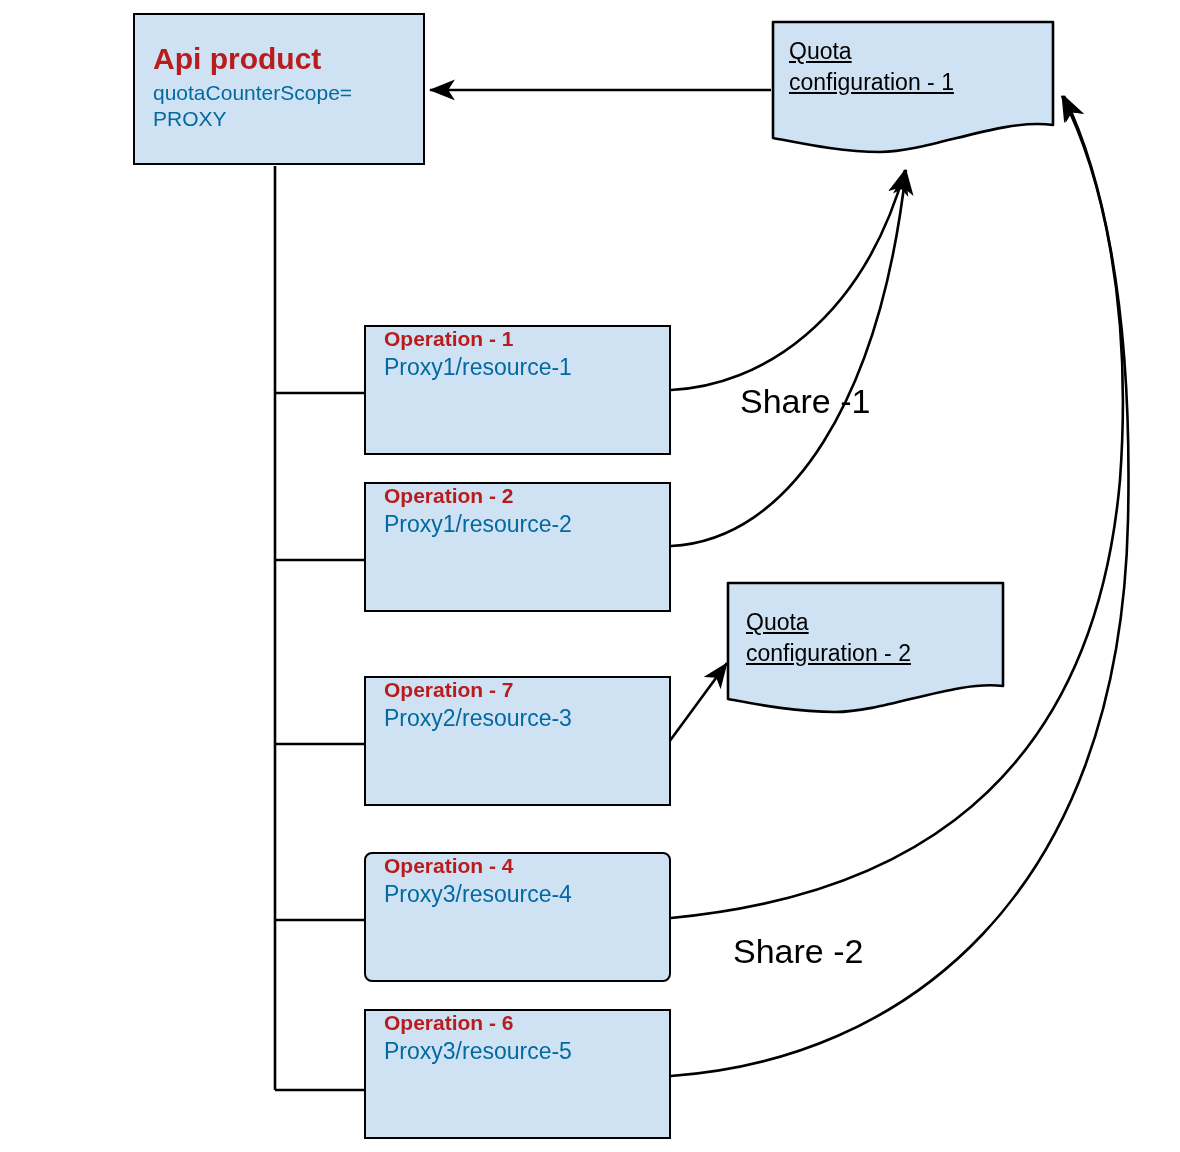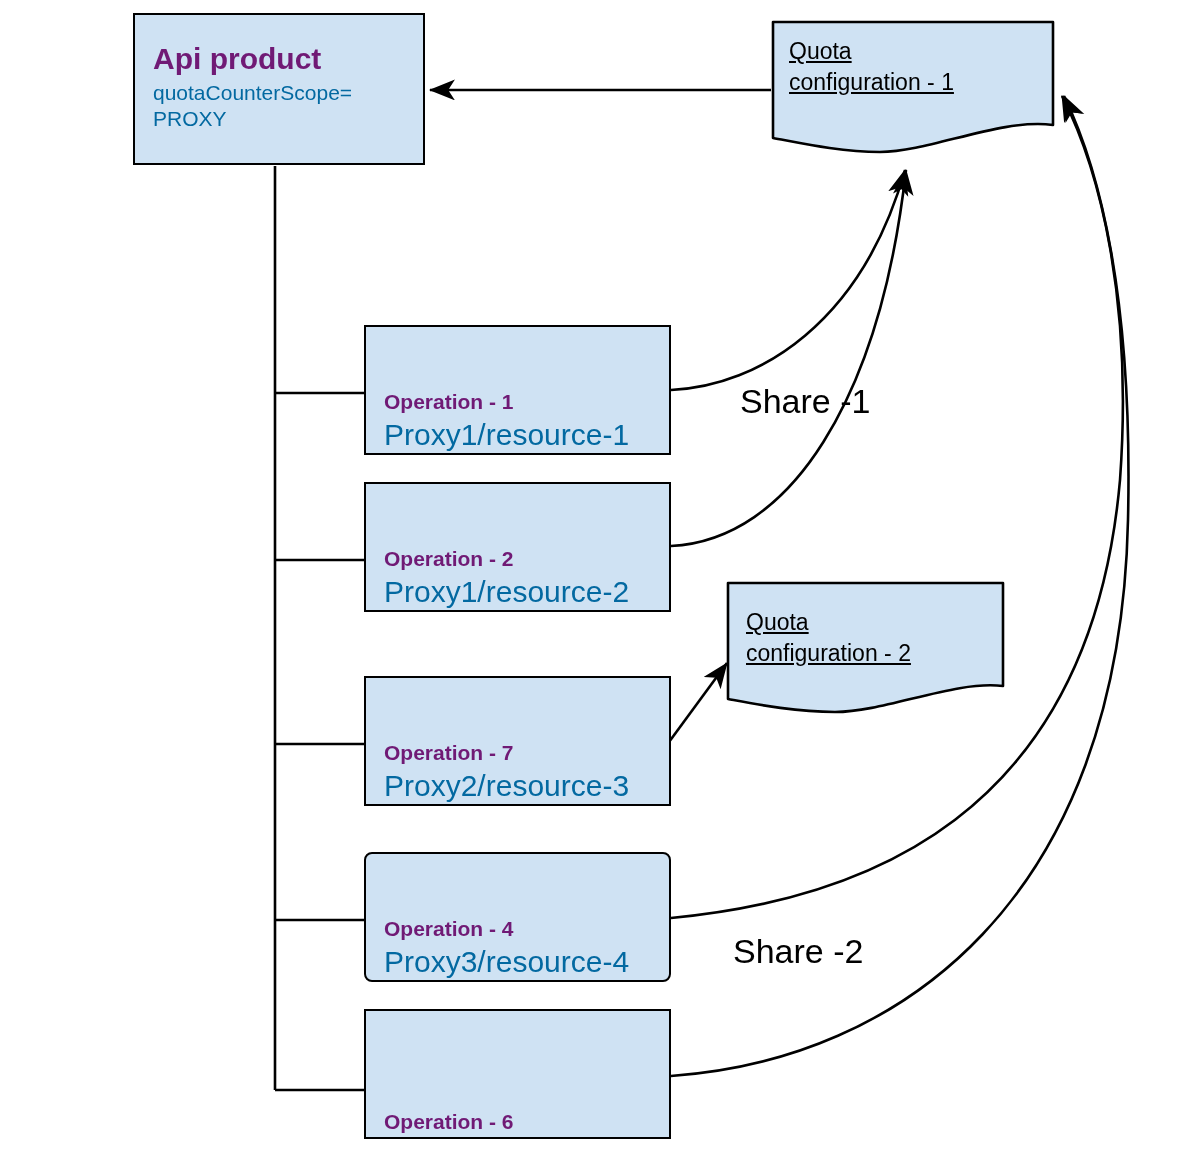--- a/index.html
+++ b/index.html
@@ -25,27 +25,27 @@
     width: 1180px;
     height: 1152px;
   }
   .node-box {
     position: absolute;
     box-sizing: border-box;
     background: #cfe2f3;
     border: 2px solid #000000;
     display: flex;
     flex-direction: column;
-    justify-content: flex-end;
+    justify-content: flex-start;
     padding-left: 18px;
     padding-right: 10px;
   }
   .node-title {
     font-weight: bold;
-    color: #701a75;
+    color: #b91c1c;
     line-height: 1.18;
   }
   .node-sub {
     font-weight: normal;
     color: #0369a1;
     line-height: 1.2;
   }
   
   #api-product-node {
     left: 133px;
@@ -54,21 +54,21 @@
     height: 152px;
     justify-content: flex-start;
     padding-top: 26px;
   }
   #api-product-node .node-title { font-size: 30px; margin-bottom: 4px; }
   #api-product-node .node-sub { font-size: 21px; }
 
   
   .op-box { width: 307px; height: 130px; left: 364px; }
   .op-box .node-title { font-size: 21px; margin-bottom: 2px; }
-  .op-box .node-sub { font-size: 30px; }
+  .op-box .node-sub { font-size: 23px; }
 
   #operation-1-node { top: 325px; }
   #operation-2-node { top: 482px; }
   #operation-3-node { top: 676px; }
   #operation-4-node { top: 852px; border-radius: 8px; }
   #operation-5-node { top: 1009px; }
 
   
   .doc-text {
     position: absolute;
@@ -153,20 +153,21 @@
     <div class="node-sub">Proxy2/resource-3</div>
   </div>
 
   <div class="node-box op-box" id="operation-4-node">
     <div class="node-title">Operation - 4</div>
     <div class="node-sub">Proxy3/resource-4</div>
   </div>
 
   <div class="node-box op-box" id="operation-5-node">
     <div class="node-title">Operation - 6</div>
+    <div class="node-sub">Proxy3/resource-5</div>
   </div>
 
   <div class="doc-text" id="quota-config-1-text">
     <div>Quota</div>
     <div>configuration - 1</div>
   </div>
 
   <div class="doc-text" id="quota-config-2-text">
     <div>Quota</div>
     <div>configuration - 2</div>

